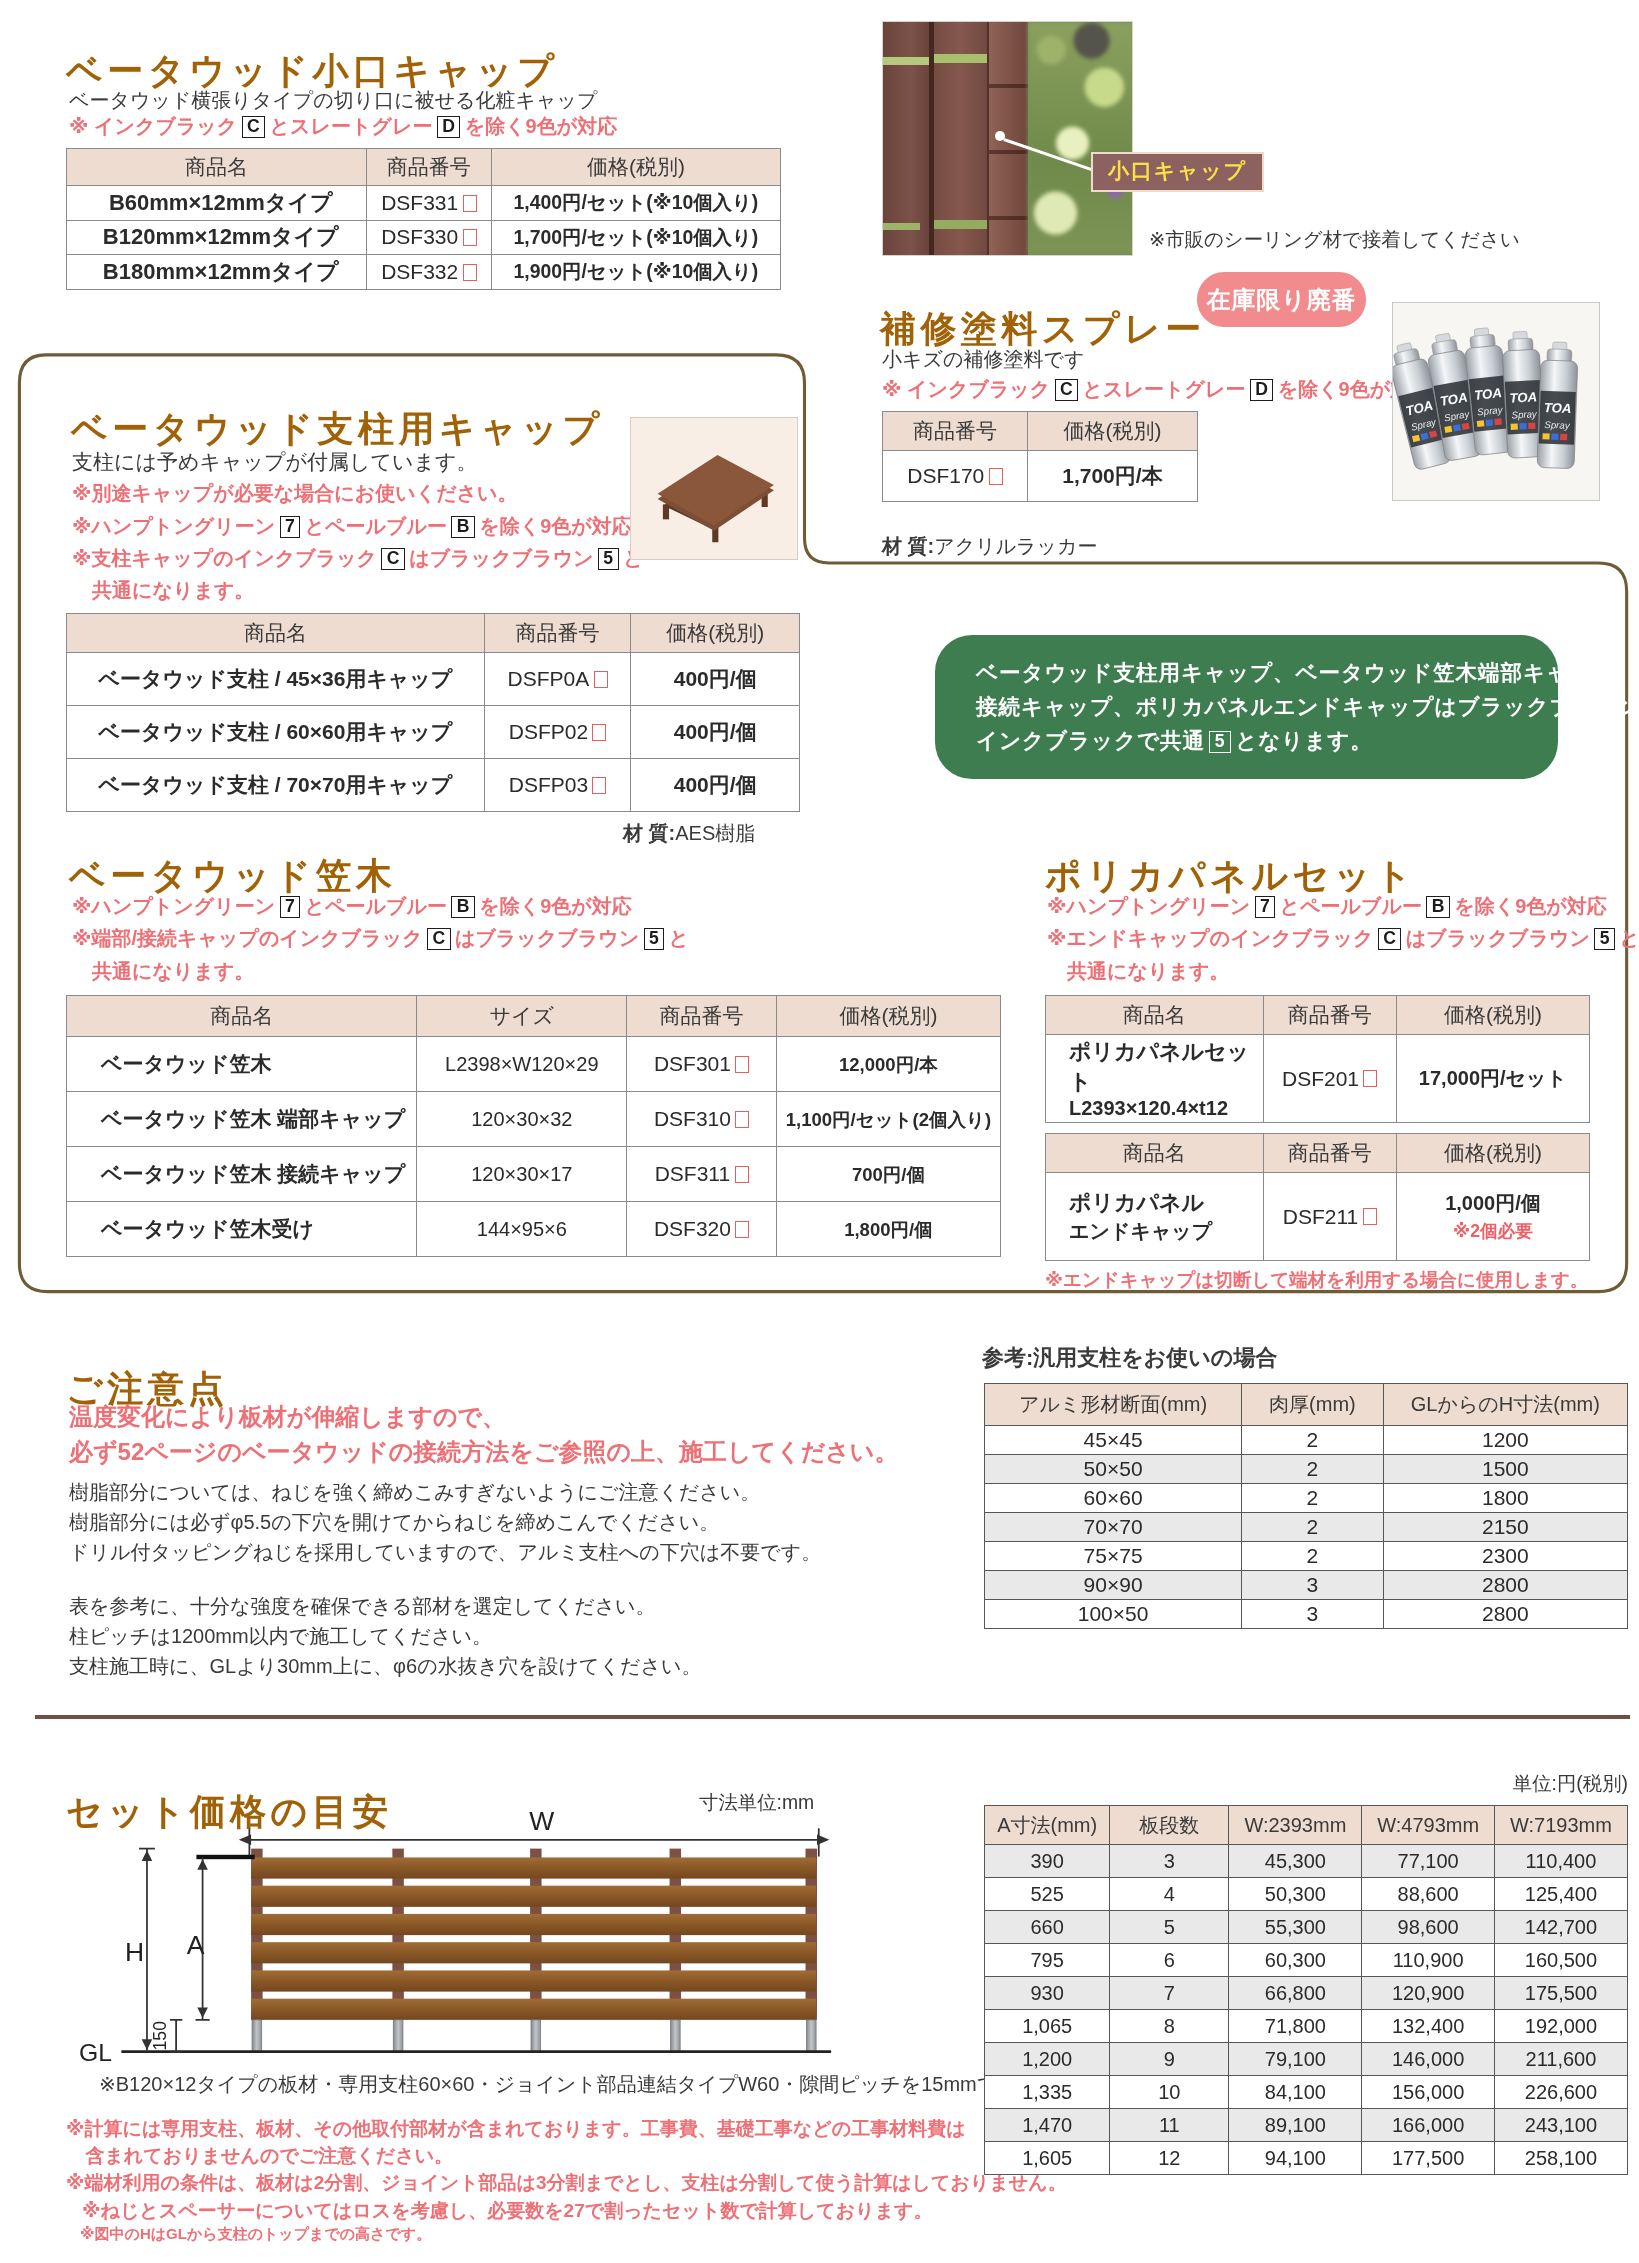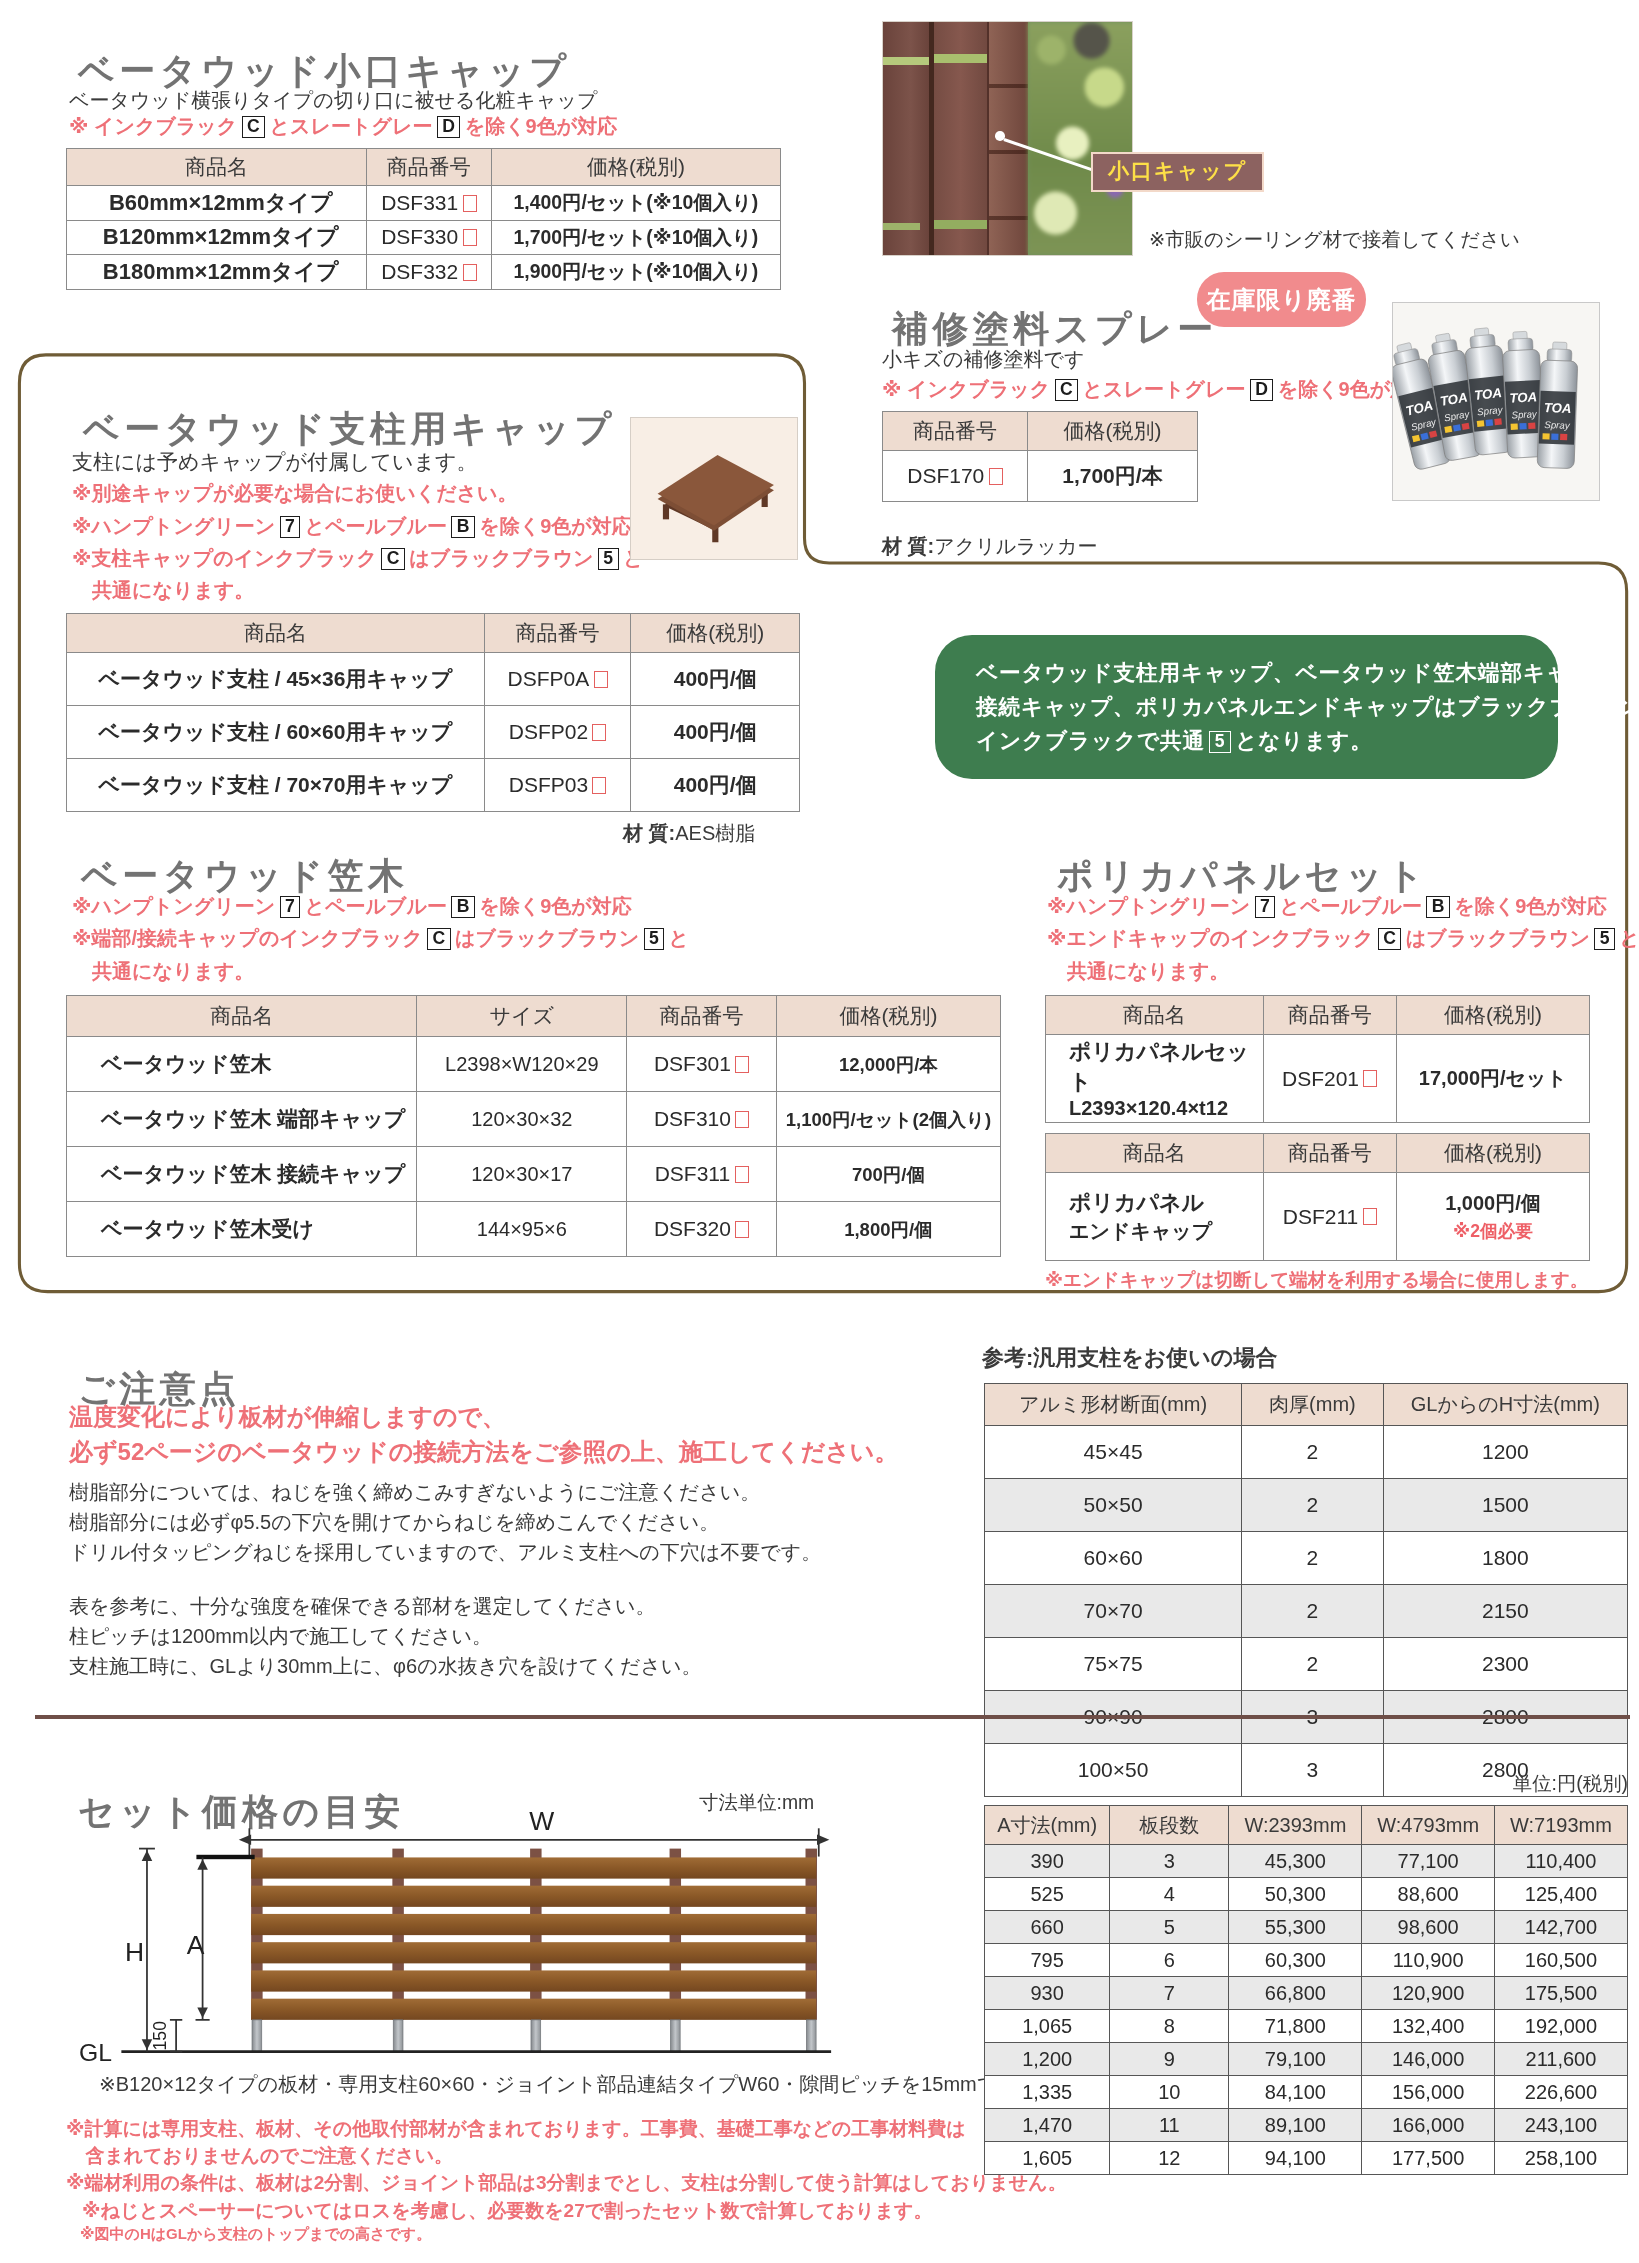--- a/index.html
+++ b/index.html
@@ -1,21 +1,21 @@
 <!DOCTYPE html>
 <html style="font-size:14px"><head>
 <meta charset="utf-8">
 <style>
   html,body{margin:0;padding:0;background:#fff;}
   .page{position:relative;width:1639px;height:2264px;background:#ffffff;overflow:hidden;
         font-family:"Liberation Sans","DejaVu Sans",sans-serif;color:#3a3a3a;}
   .page *{box-sizing:border-box;}
   .abs{position:absolute;white-space:nowrap;}
   .stitle{position:absolute;white-space:nowrap;font-family:Liberation Sans, sans-serif;
-          font-size:36px;font-weight:600;color:#737373;letter-spacing:4.4px;margin-left:12px;}
+          font-size:36px;font-weight:600;color:#a16207;letter-spacing:4.4px;}
   .btext{font-size:20px;color:#3a3a3a;}
   .rnote{font-size:20px;font-weight:700;color:#ee7077;}
   .code{display:inline-block;border:1.8px solid #1d1d1d;color:#1d1d1d;background:#fff;font-weight:700;
         font-size:17.6px;line-height:19.4px;padding:0 4.4px;margin:0 4.4px;vertical-align:0.9px;}
   .greenline .code{border-color:#fff;color:#fff;background:transparent;}
   .rbox{display:inline-block;width:14px;height:17px;border:1.8px solid #e4605f;margin-left:4.4px;vertical-align:-1.8px;background:#fff;}
   
   .tbl{position:absolute;border-collapse:collapse;table-layout:fixed;background:#fff;}
   .tbl th,.tbl td{border:0.9px solid #8a8a8a;text-align:center;vertical-align:middle;padding:1.8px 3.5px;overflow:hidden;}
   .tbl th{background:#eedcd0;font-weight:400;font-size:21px;color:#3a3a3a;}
@@ -33,21 +33,21 @@
   .tblD3 td:nth-child(2){font-size:20px;}
   .tblD3 td:nth-child(4){font-weight:700;font-size:18.5px;}
   .tblP th{height:39px;} .tblP td{height:88px;}
   .tblP td:nth-child(1){font-weight:700;font-size:22px;text-align:left;padding-left:23px;}
   .tblP td:nth-child(3){font-weight:700;font-size:20px;}
   .c-sub{font-size:20px;font-weight:700;}
   .c-note{color:#ee5f66;font-size:17.6px;font-weight:700;margin-top:1.8px;}
   .tblF,.tblH{border:1.8px solid #565656;}
   .tblF th,.tblF td,.tblH th,.tblH td{border-color:#565656;}
   .tblF th{height:42px;font-size:20px;}
-  .tblF td{height:26px;font-size:21px;padding:14px;}
+  .tblF td{height:26px;font-size:21px;padding:2px;}
   .tblF tbody tr:nth-child(even) td{background:#e9e9e9;}
   .tblH .span-th{height:40px;font-weight:700;font-size:24px;letter-spacing:0.9px;}
   .tblH th{height:39px;font-size:20px;}
   .tblH td{height:33px;font-size:20px;padding:0;}
   .tblH tbody tr:nth-child(odd) td{background:#e9e9e9;}
   
   .fence-photo{position:absolute;left:882px;top:21px;width:251px;height:235px;background:#6f8f5f;overflow:hidden;border:0.9px solid #d8d2ca;}
   .fence-photo>div{position:absolute;}
   .fp-plank1{left:0;top:0;width:46px;height:100%;background:linear-gradient(90deg,#6a433b,#7c534a 60%,#6a433b);}
   .fp-plank2{left:51px;top:0;width:53px;height:100%;background:linear-gradient(90deg,#754c43,#86584e 50%,#714940);}

